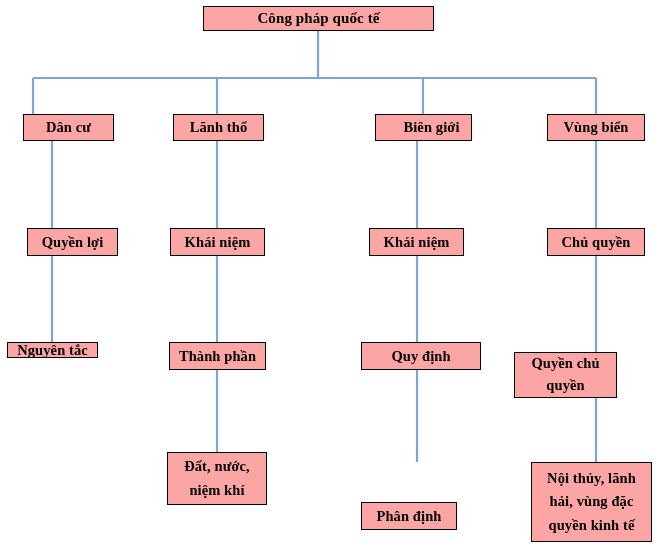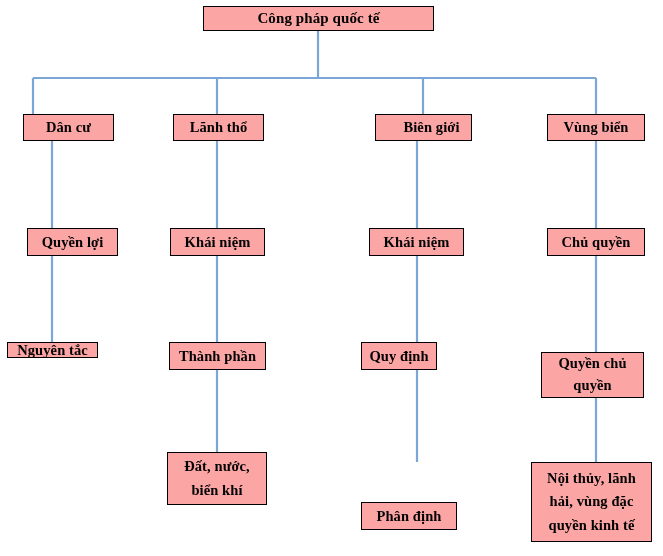--- a/index.html
+++ b/index.html
@@ -116,34 +116,34 @@
   <div class="node" style="left:547px; top:228px; width:98px; height:28px;">
     <span class="label">Chủ quyền</span>
   </div>
 
   <div class="node" style="left:7px; top:342px; width:91px; height:16px;">
     <span class="label">Nguyên tắc</span>
   </div>
   <div class="node" style="left:169px; top:342px; width:97px; height:28px;justify-content:flex-end;">
     <span class="label">Thành phần</span>
   </div>
-  <div class="node" style="left:361px; top:342px; width:76px; height:28px;justify-content:flex-end;">
+  <div class="node" style="left:361px; top:342px; width:120px; height:28px;justify-content:flex-end;">
     <span class="label">Quy định</span>
   </div>
-  <div class="node" style="left:541px; top:352px; width:103px; height:46px; line-height:1.5;">
+  <div class="node" style="left:514px; top:352px; width:103px; height:46px; line-height:1.5;">
     <span class="label">
       <span>Quyền chủ</span><br>
       <span>quyền</span>
     </span>
   </div>
 
   <div class="node" style="left:167px; top:452px; width:100px; height:53px; line-height:1.6;">
     <span class="label">
       <span>Đất, nước,</span><br>
-      <span>biển khí</span>
+      <span>niệm khí</span>
     </span>
   </div>
   <div class="node" style="left:361px; top:462px; width:96px; height:28px;margin-top:40px;">
     <span class="label">Phân định</span>
   </div>
   <div class="node" style="left:531px; top:462px; width:121px; height:80px; line-height:1.6;">
     <span class="label">
       <span>Nội thủy, lãnh</span><br>
       <span>hải, vùng đặc</span><br>
       <span>quyền kinh tế</span>

